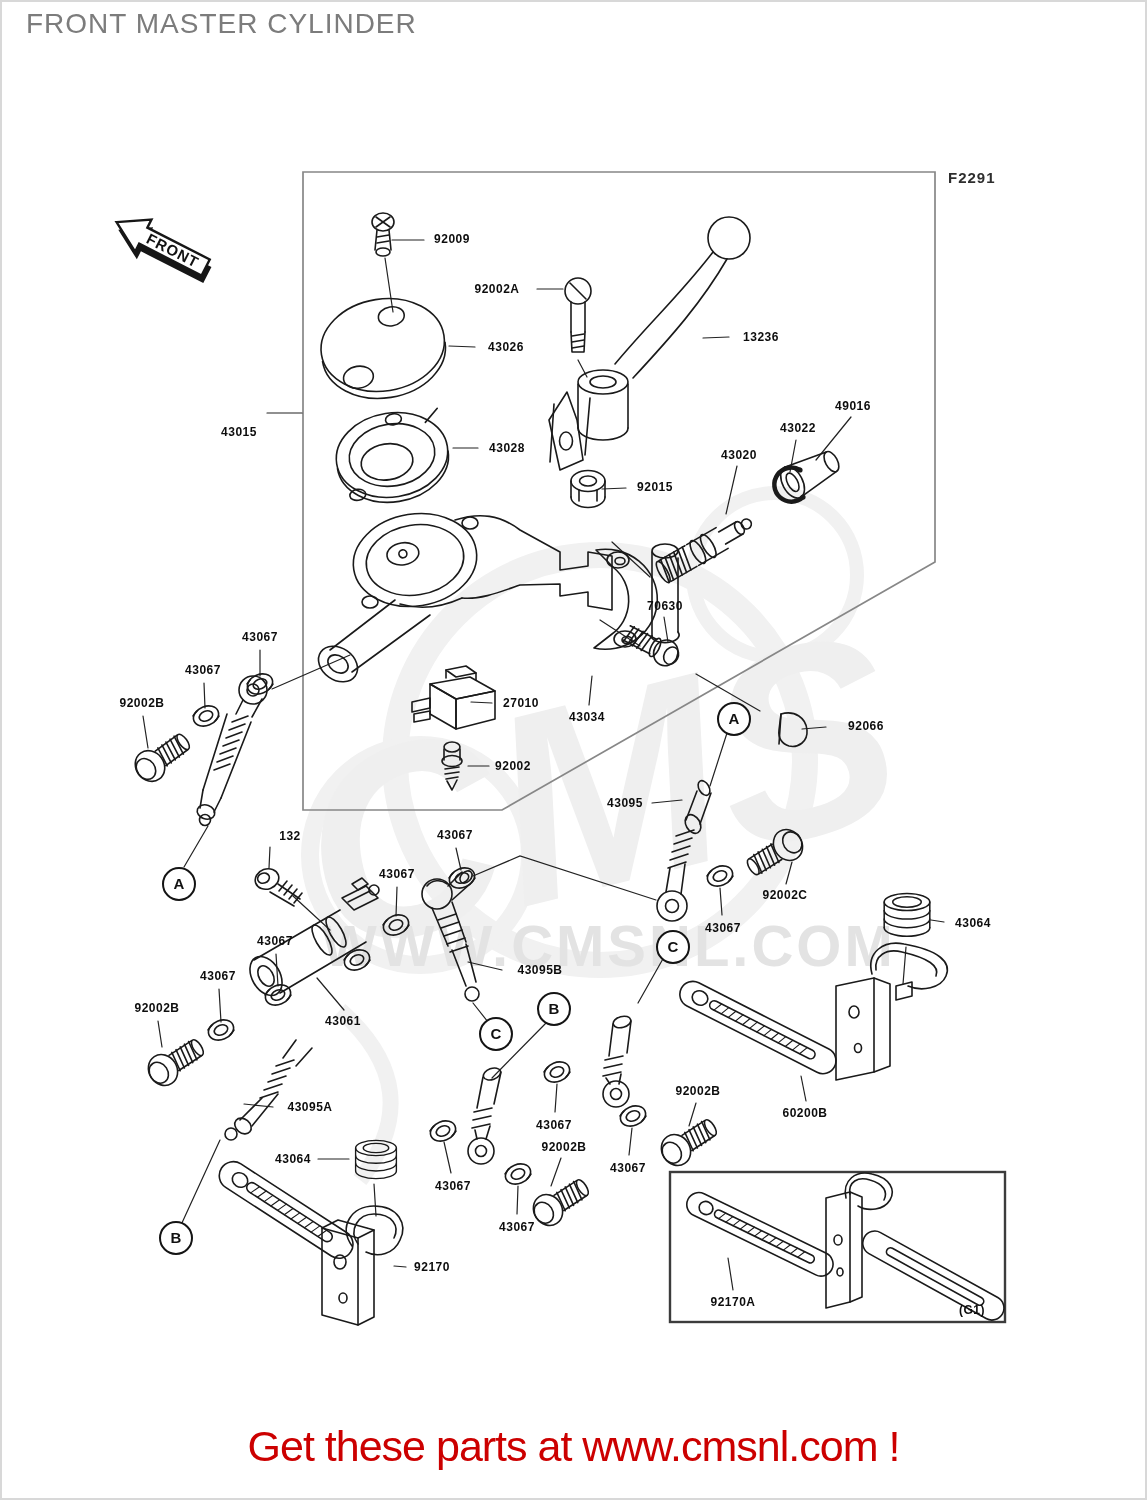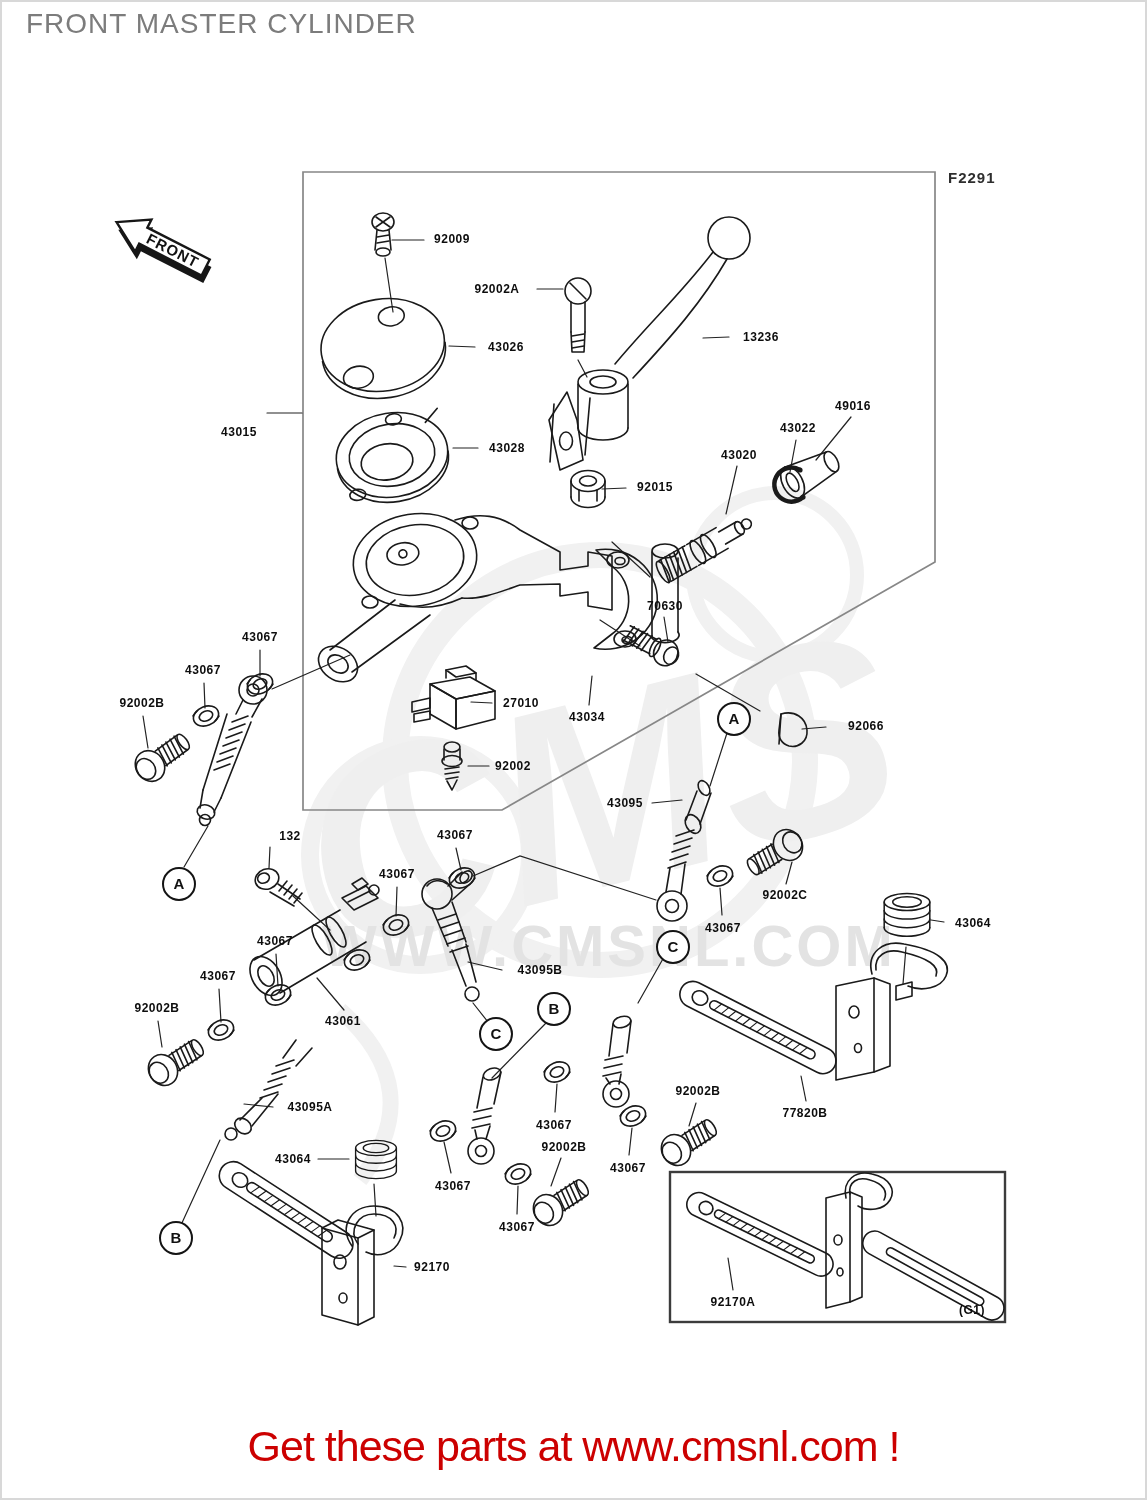--- a/index.html
+++ b/index.html
@@ -610,21 +610,21 @@
     <div class="part-label" style="left: 785px; top: 895px;">92002C</div>
     <div class="part-label" style="left: 723px; top: 928px;">43067</div>
     <div class="part-label" style="left: 973px; top: 923px;">43064</div>
     <div class="part-label" style="left: 275px; top: 941px;">43067</div>
     <div class="part-label" style="left: 540px; top: 970px;">43095B</div>
     <div class="part-label" style="left: 218px; top: 976px;">43067</div>
     <div class="part-label" style="left: 157px; top: 1008px;">92002B</div>
     <div class="part-label" style="left: 343px; top: 1021px;">43061</div>
     <div class="part-label" style="left: 698px; top: 1091px;">92002B</div>
     <div class="part-label" style="left: 310px; top: 1107px;">43095A</div>
-    <div class="part-label" style="left: 805px; top: 1113px;">77820B</div>
+    <div class="part-label" style="left: 805px; top: 1113px;">60200B</div>
     <div class="part-label" style="left: 554px; top: 1125px;">43067</div>
     <div class="part-label" style="left: 564px; top: 1147px;">92002B</div>
     <div class="part-label" style="left: 293px; top: 1159px;">43064</div>
     <div class="part-label" style="left: 628px; top: 1168px;">43067</div>
     <div class="part-label" style="left: 453px; top: 1186px;">43067</div>
     <div class="part-label" style="left: 517px; top: 1227px;">43067</div>
     <div class="part-label" style="left: 432px; top: 1267px;">92170</div>
     <div class="part-label" style="left: 733px; top: 1302px;">92170A</div>
     <div class="part-label" style="left: 972px; top: 1310px;">(G1)</div>
     <div class="ref-circle" style="left: 733px; top: 718px;">A</div>

